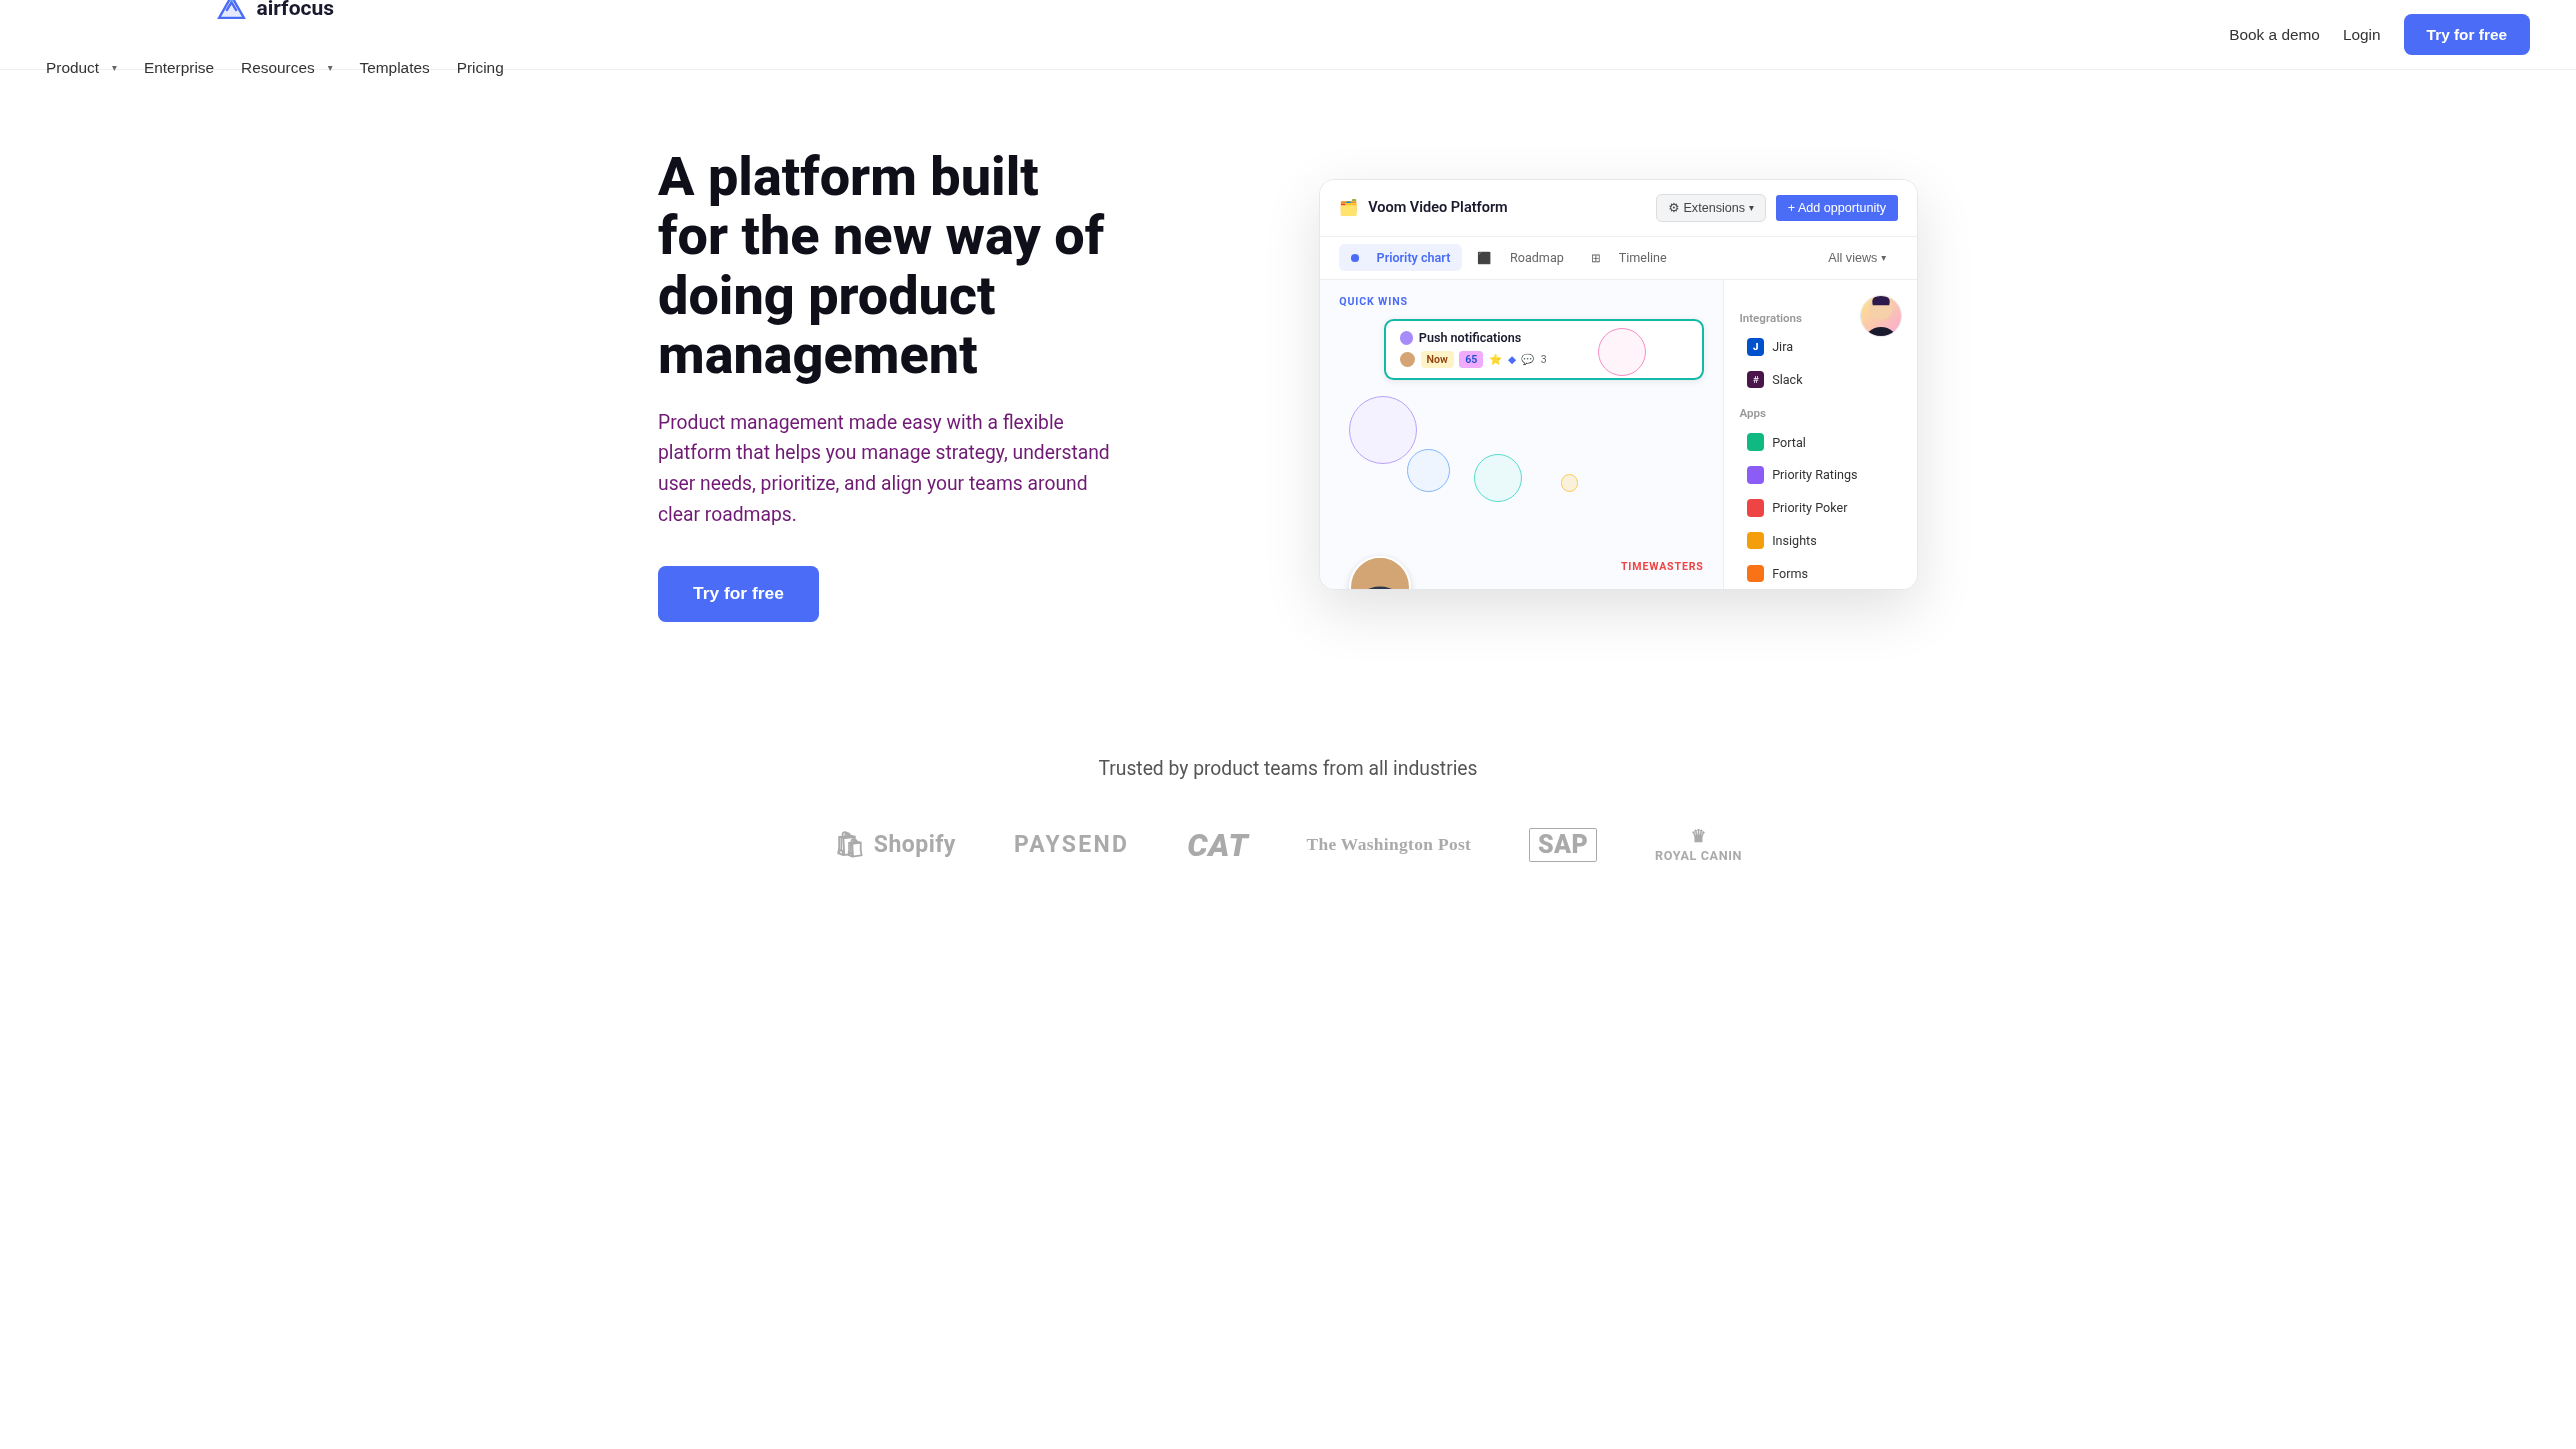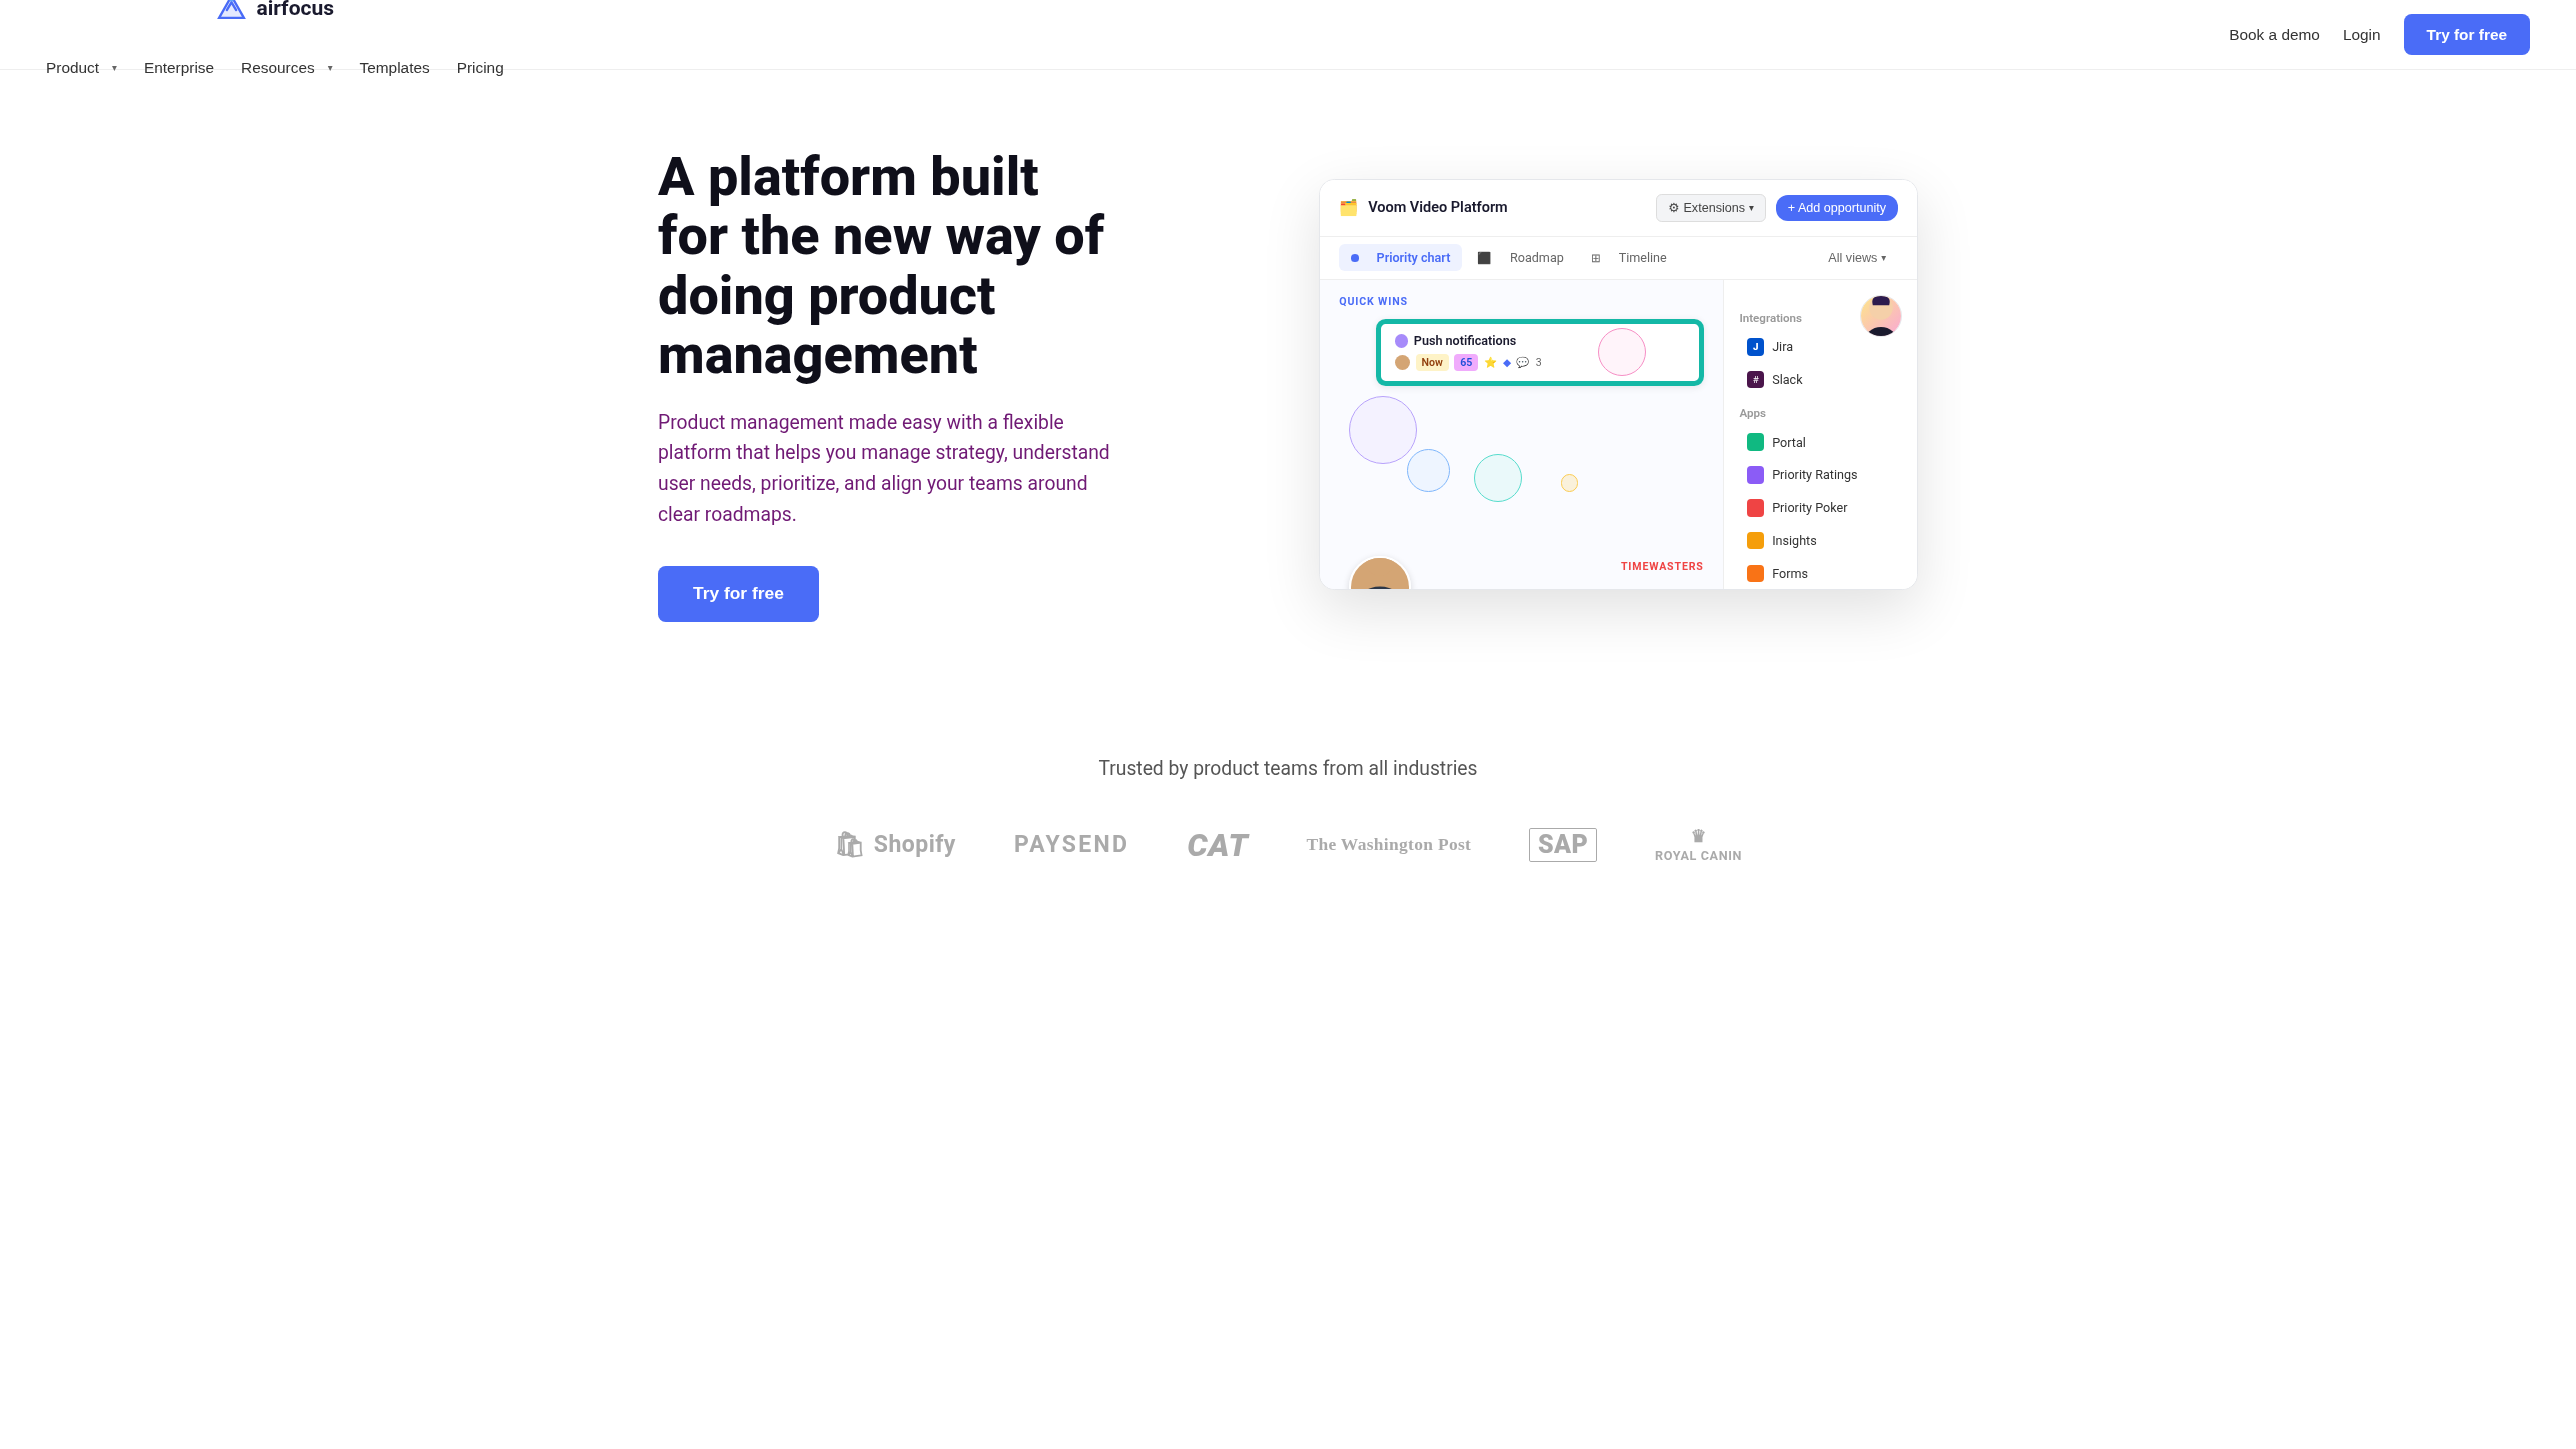--- a/index.html
+++ b/index.html
@@ -58,21 +58,21 @@
     }
     .mockup-title-area { display: flex; align-items: center; gap: 9.7px; }
     .mockup-workspace-name { font-size: 14.5px; font-weight: 600; color: #1a1a2e; }
     .mockup-header-right { display: flex; align-items: center; gap: 9.7px; }
     .extensions-btn {
       background: #f3f4f6; border: 1px solid #ddd; border-radius: 5.8px;
       padding: 5.8px 11.6px; font-size: 12.6px; color: #444; cursor: pointer;
       display: flex; align-items: center; gap: 3.9px;
     }
     .add-btn {
-      background: #4a6cf7; color: #fff; border: none; border-radius: 12px;
+      background: #4a6cf7; color: #fff; border: none; border-radius: 3px;
       padding: 5.8px 11.6px; font-size: 12.6px; cursor: pointer;
     }
     .mockup-tabs {
       display: flex; align-items: center; gap: 3.9px; padding: 7.7px 19.3px;
       border-bottom: 1px solid #eee; background: #fff;
     }
     .mockup-tab {
       padding: 5.8px 11.6px; border-radius: 5.8px; font-size: 12.6px; color: #666;
       cursor: pointer; display: flex; align-items: center; gap: 18px;
     }
@@ -95,23 +95,23 @@
       font-size: 10.6px; font-weight: 700; color: #4a6cf7; letter-spacing: 0.08em;
       position: absolute; top: 15.4px; left: 19.3px;
     }
     .timewasters-label {
       font-size: 10.6px; font-weight: 700; color: #ef4444; letter-spacing: 0.08em;
       position: absolute; bottom: 15.4px; right: 19.3px; margin-top: 40px;
     }
 
     
     .push-notif-card {
-      position: absolute; top: 39px; left: 56px; right: 19.3px;
+      position: absolute; top: 39px; left: 64px; right: 19.3px;
       background: #fff; border-radius: 9.7px; padding: 9.7px 13.5px;
-      box-shadow: 0 1.9px 7.7px rgba(0,0,0,0.08); border: 5px solid #14b8a6;
+      box-shadow: 0 1.9px 7.7px rgba(0,0,0,0.08); border: 2px solid #14b8a6;
     }
     .push-notif-title { display: flex; align-items: center; gap: 5.8px; margin-bottom: 5.8px; }
     .push-icon { width: 13.5px; height: 13.5px; border-radius: 50%; background: #a78bfa; }
     .push-name { font-size: 12.6px; font-weight: 600; color: #1a1a2e; }
     .push-meta { display: flex; align-items: center; gap: 5.8px; }
     .now-badge {
       background: #fef3c7; color: #92400e; border-radius: 3.9px;
       padding: 1.9px 5.8px; font-size: 10.6px; font-weight: 600;
     }
     .score-badge {

